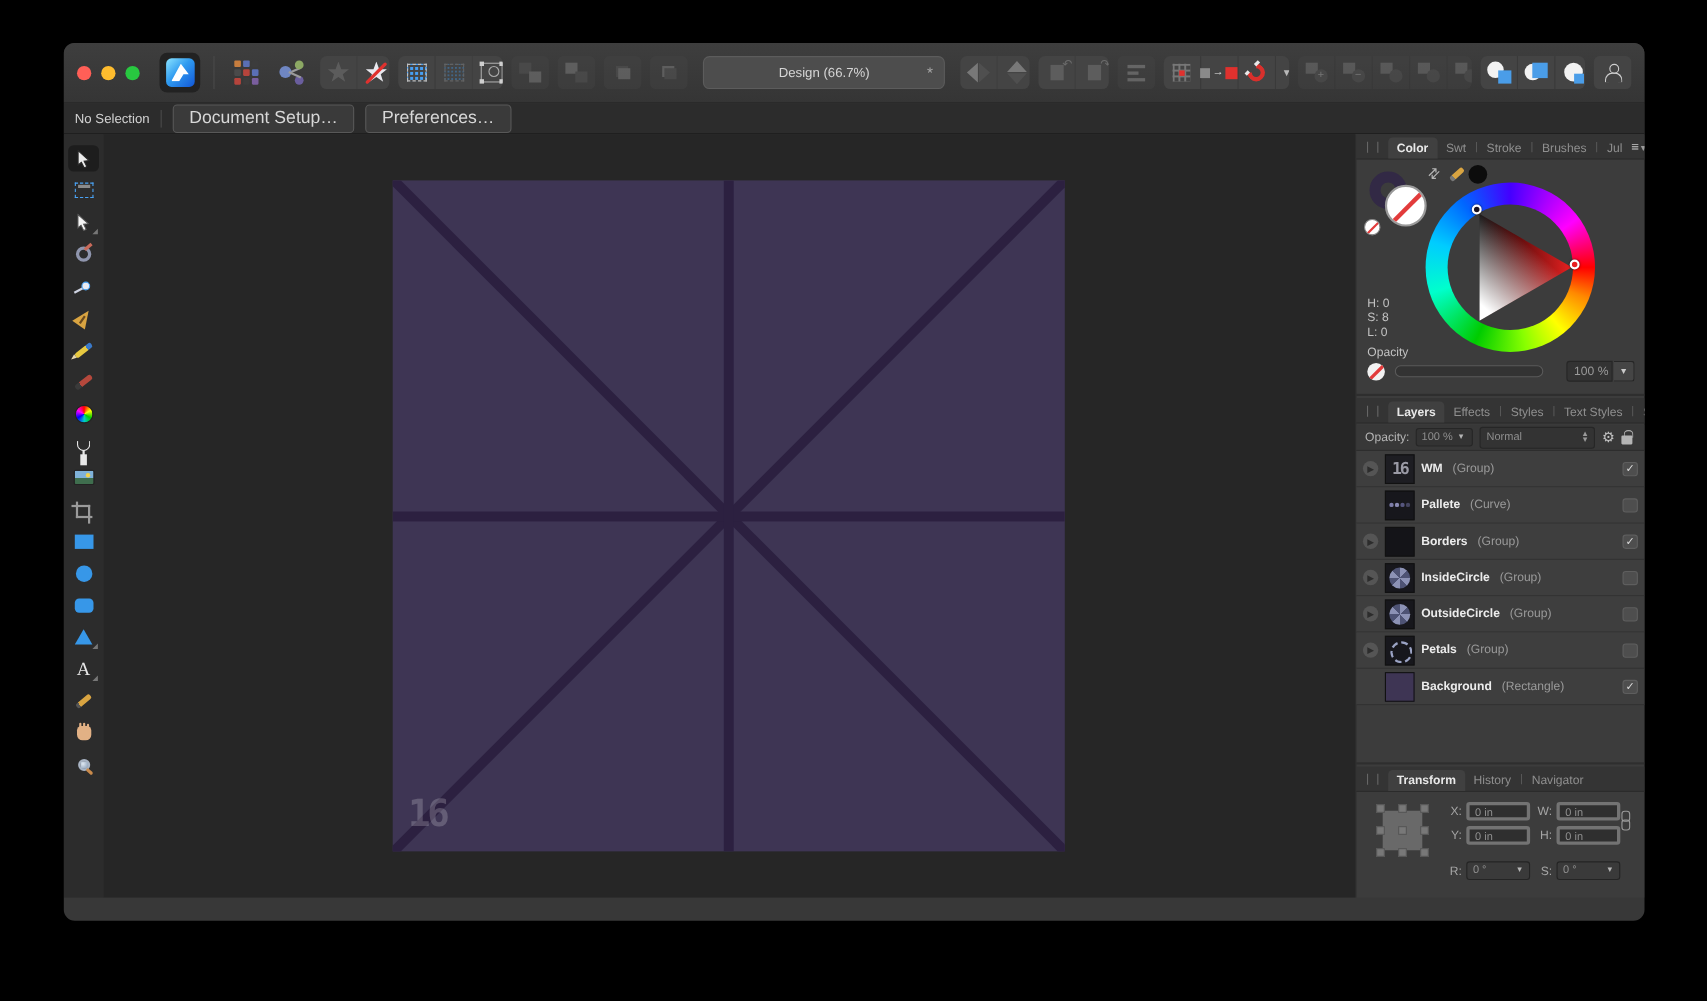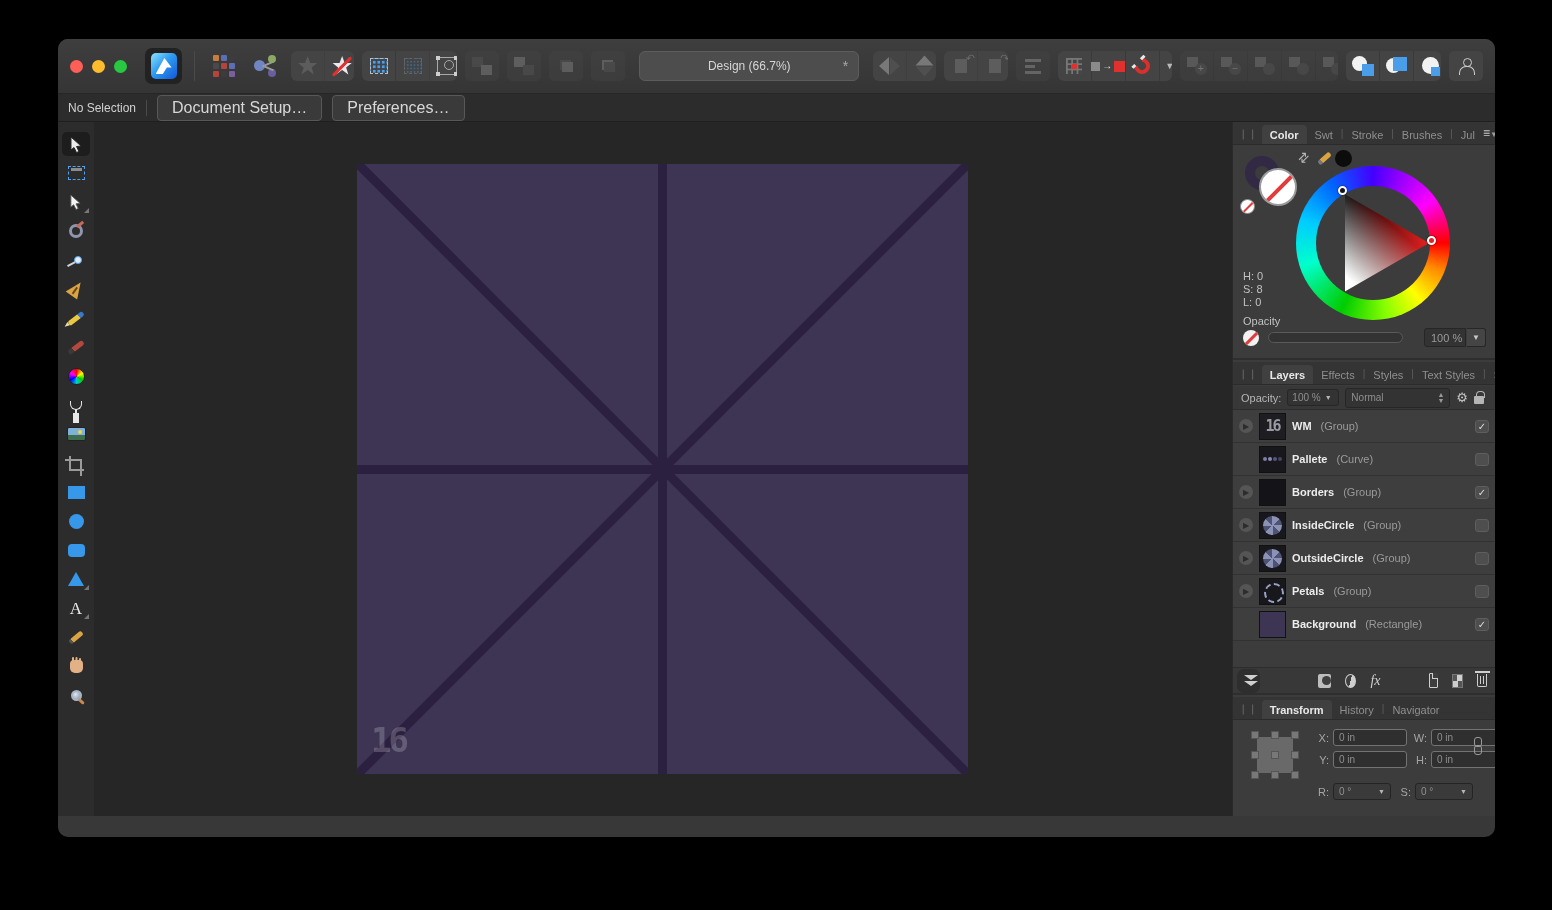--- a/index.html
+++ b/index.html
@@ -207,21 +207,21 @@
   .trash-ic { width:12px; height:13px; border:1.5px solid #cfcfcf; border-top:none; border-radius:0 0 2px 2px; position:relative; }
   .trash-ic:before{content:"";position:absolute;left:-3px;top:-3px;width:15px;height:1.5px;background:#cfcfcf;}
   .trash-ic:after{content:"";position:absolute;left:1.5px;top:1.5px;width:1.5px;height:8px;background:#cfcfcf;box-shadow:3px 0 0 #cfcfcf;}
 
   
   .anchor-w { position:absolute; left:18px; top:34px; width:48px; height:48px; opacity:.55; }
   .anchor-w .sq { position:absolute; left:6px; top:6px; width:36px; height:36px; background:#8f8f8f; border-radius:2px; }
   .anchor-w i { position:absolute; width:8px; height:8px; background:#a9a9a9; border:1px solid #6a6a6a; }
   .tf-row { position:absolute; display:flex; align-items:center; gap:4px; }
   .tf-label { color:#a5a5a5; width:16px; text-align:right; }
-  .tf-input { width:74px; height:17px; background:#2f2f2f; border:1px solid #737373; border-radius:3px; color:#8f8f8f; font-size:10px; line-height:16px; padding:0 5px; }
+  .tf-input { width:58px; height:17px; background:#2f2f2f; border:3px solid #737373; border-radius:3px; color:#8f8f8f; font-size:10px; line-height:16px; padding:0 5px; }
   .tf-select { width:58px; height:17px; background:#3a3a3a; border:1px solid #242424; border-radius:3px; color:#8f8f8f; font-size:10px; line-height:16px; padding:0 5px; display:flex; }
   .tf-select span.arr { margin-left:auto; font-size:7px; color:#b5b5b5; line-height:16px; }
   .link-ic { position:absolute; right:14px; top:40px; width:7px; height:18px; }
   .link-ic:before,.link-ic:after{content:"";position:absolute;left:0;width:6px;height:8px;border:1.5px solid #9a9a9a;border-radius:3px;}
   .link-ic:before{top:0;} .link-ic:after{bottom:0;}
 
   
   .statusbar { height:21px; background:#323232; border-top:1px solid #212121; display:flex; align-items:center; padding-left:20px; font-size:11.5px; color:#b2b2b2; }
   .statusbar b { color:#f2f2f2; }
 </style>
@@ -643,29 +643,20 @@
               <span class="lcheck"></span>
             </div>
             <div class="layerrow">
               <span class="expander none"></span>
               <span class="thumb thumb-bg"></span>
               <span class="lname">Background</span>
               <span class="ltype">(Rectangle)</span>
               <span class="lcheck">✓</span>
             </div>
           </div>
-          <div class="layersfoot">
-            <span class="stack-ic"></span>
-            <span class="mask-ic"></span>
-            <span class="adjust-ic"></span>
-            <span class="fx-ic">fx</span>
-            <span class="page-ic"></span>
-            <span class="checker-ic"></span>
-            <span class="trash-ic"></span>
-          </div>
         </div>
 
         <div class="panel p-transform">
           <div class="tabbar">
             <span class="grip">❘❘</span>
             <span class="tab active">Transform</span>
             <span class="tab">History</span>
             <span class="tabsep">|</span>
             <span class="tab">Navigator</span>
           </div>

